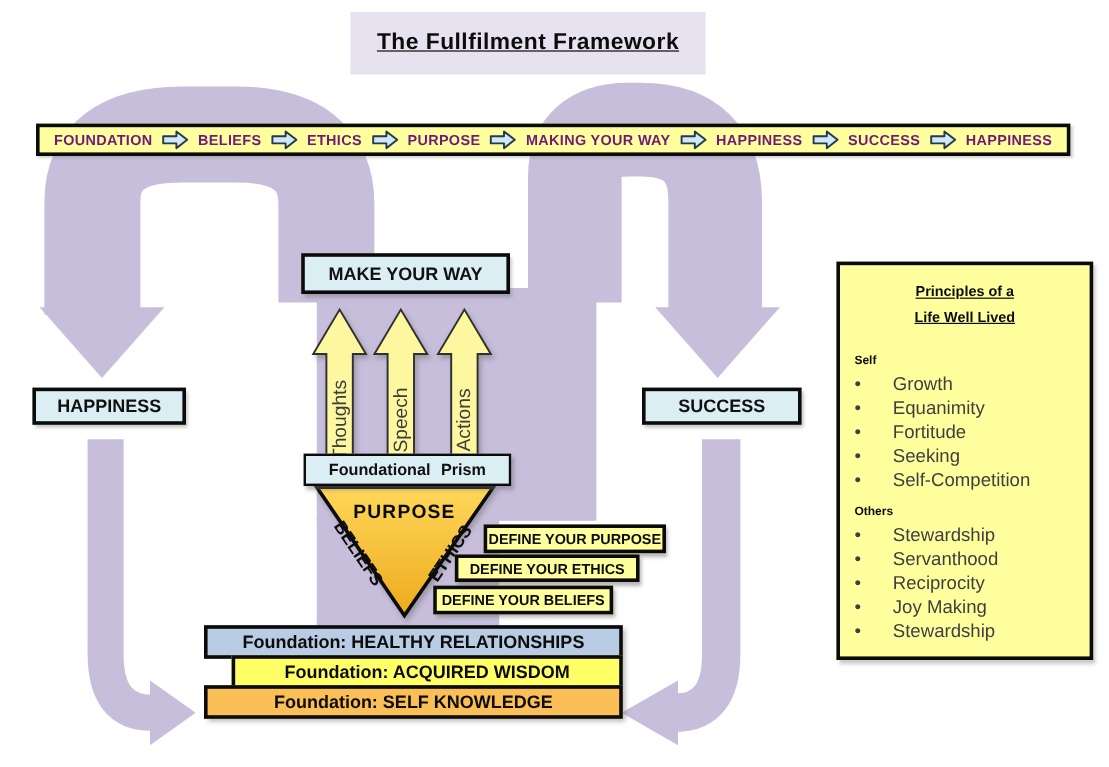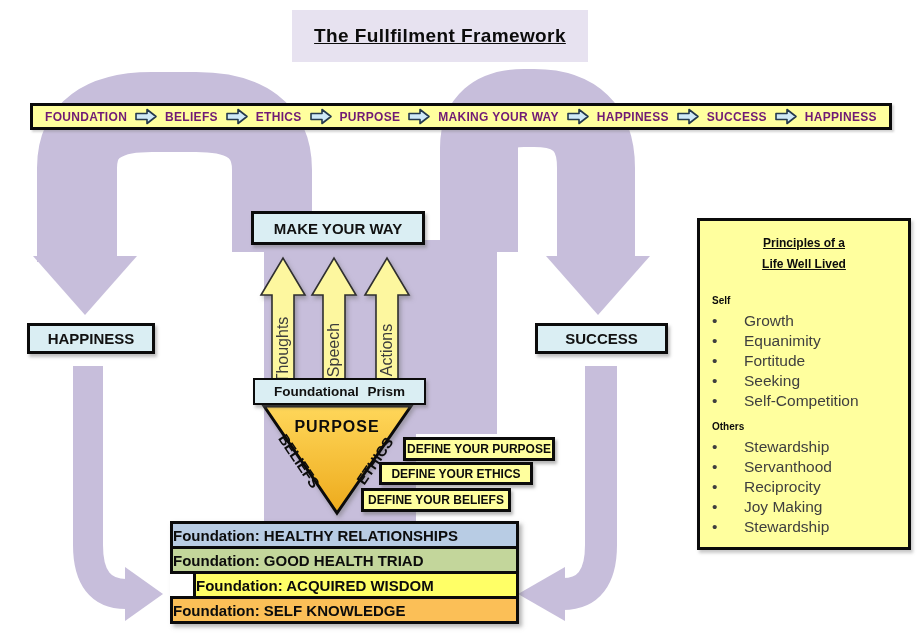--- a/index.html
+++ b/index.html
@@ -12,21 +12,21 @@
   .titlebox{background:#e7e2f0;display:flex;align-items:center;justify-content:center;}
   .titlebox span{font-size:19px;font-weight:bold;text-decoration:underline;letter-spacing:.4px;color:#0c0c0c;}
   .bar{left:30px;top:103px;width:862px;height:27px;background:#ffff9e;border:3px solid #0b0b0b;
        display:flex;align-items:center;justify-content:space-between;padding:0 12px;
        box-shadow:2px 2px 2px rgba(130,130,130,.35);}
   .bar .lbl{font-weight:bold;font-size:12px;letter-spacing:.3px;color:#701a75;white-space:nowrap;}
   .bar svg{flex:0 0 auto;margin:0 2px;}
   .definebox{background:#ffff9e;border:3px solid #0b0b0b;display:flex;align-items:center;justify-content:center;
        font-weight:bold;font-size:12px;color:#0c0c0c;box-shadow:2px 3px 3px rgba(110,110,110,.5);white-space:nowrap;}
   .stack{left:170px;top:521px;width:349px;z-index:3;box-shadow:3px 3px 4px rgba(110,110,110,.5);}
-  .srow{height:28px;border:3px solid #0b0b0b;margin-top:-3px;display:flex;align-items:center;justify-content:flex-start;
+  .srow{height:28px;border:3px solid #0b0b0b;margin-top:-3px;display:flex;align-items:center;justify-content:center;
         font-weight:bold;font-size:15px;color:#0c0c0c;box-sizing:border-box;}
   .srow:first-child{margin-top:0;}
   .r0{background:#b8cce4;} .r1{background:#c3d69b;} .r2{background:#ffff66;margin-left:23px;} .r3{background:#fbbf57;}
   .panel{left:697px;top:218px;width:214px;height:332px;background:#ffff9e;border:3px solid #0b0b0b;
          padding:8px 12px 8px 12px;box-shadow:2px 3px 3px rgba(120,120,120,.4);}
   .panel .ptitle{text-align:center;font-weight:bold;font-size:12px;line-height:21px;
                  text-decoration:underline;color:#0c0c0c;margin-top:4px;}
   .panel .phead{font-weight:bold;font-size:10px;color:#0c0c0c;margin-top:16px;line-height:20px;}
   .panel .pitem{display:flex;font-size:15.5px;line-height:20px;color:#3f3f3f;}
   .panel .pitem .bullet{width:14px;flex:0 0 14px;color:#3f3f3f;}
@@ -135,23 +135,20 @@
     <span>DEFINE YOUR ETHICS</span>
   </div>
   <div class="abs definebox" style="left:361px;top:488px;width:150px;height:24px;">
     <span>DEFINE YOUR BELIEFS</span>
   </div>
 
   <div class="abs stack">
     <div class="srow r0">
       <span>Foundation: HEALTHY RELATIONSHIPS</span>
     </div>
-    <div class="srow r1">
-      <span>Foundation: GOOD HEALTH TRIAD</span>
-    </div>
     <div class="srow r2">
       <span>Foundation: ACQUIRED WISDOM</span>
     </div>
     <div class="srow r3">
       <span>Foundation: SELF KNOWLEDGE</span>
     </div>
   </div>
 
   <div class="abs panel">
     <div class="ptitle">

